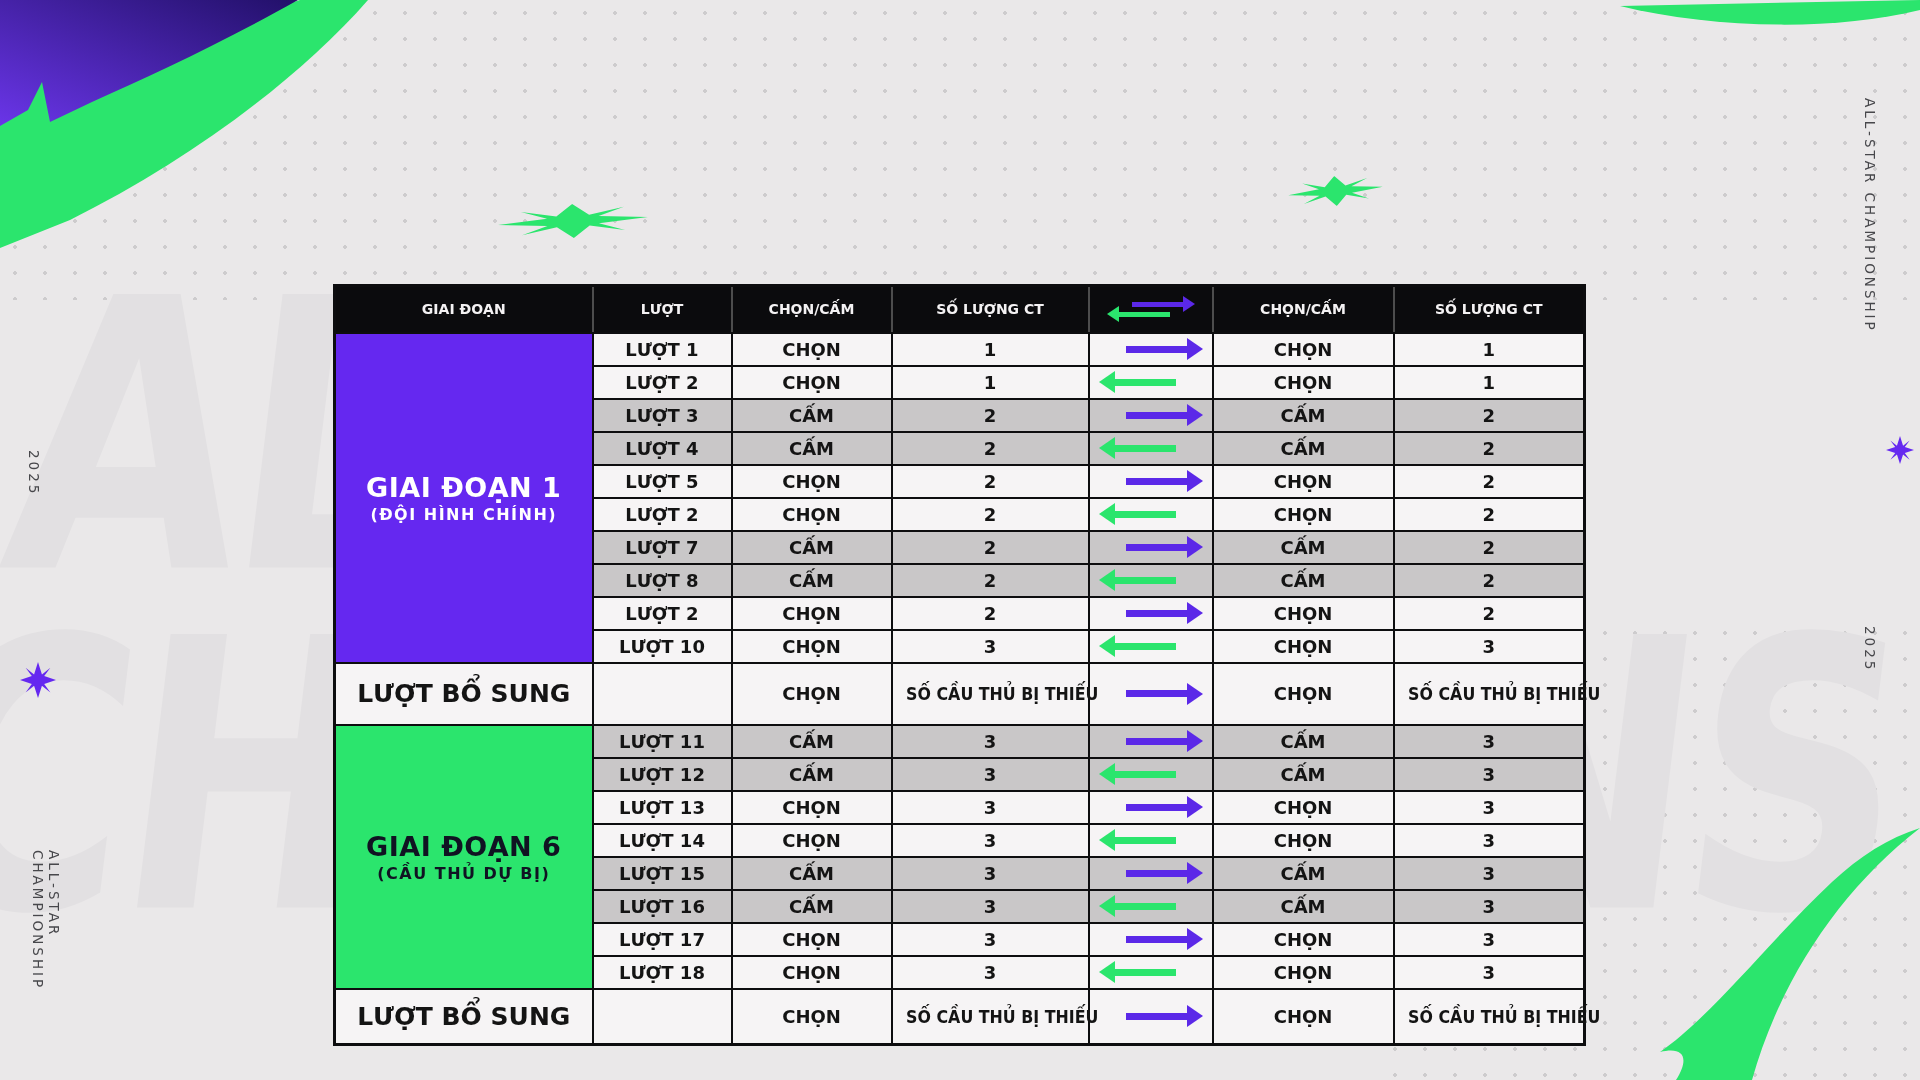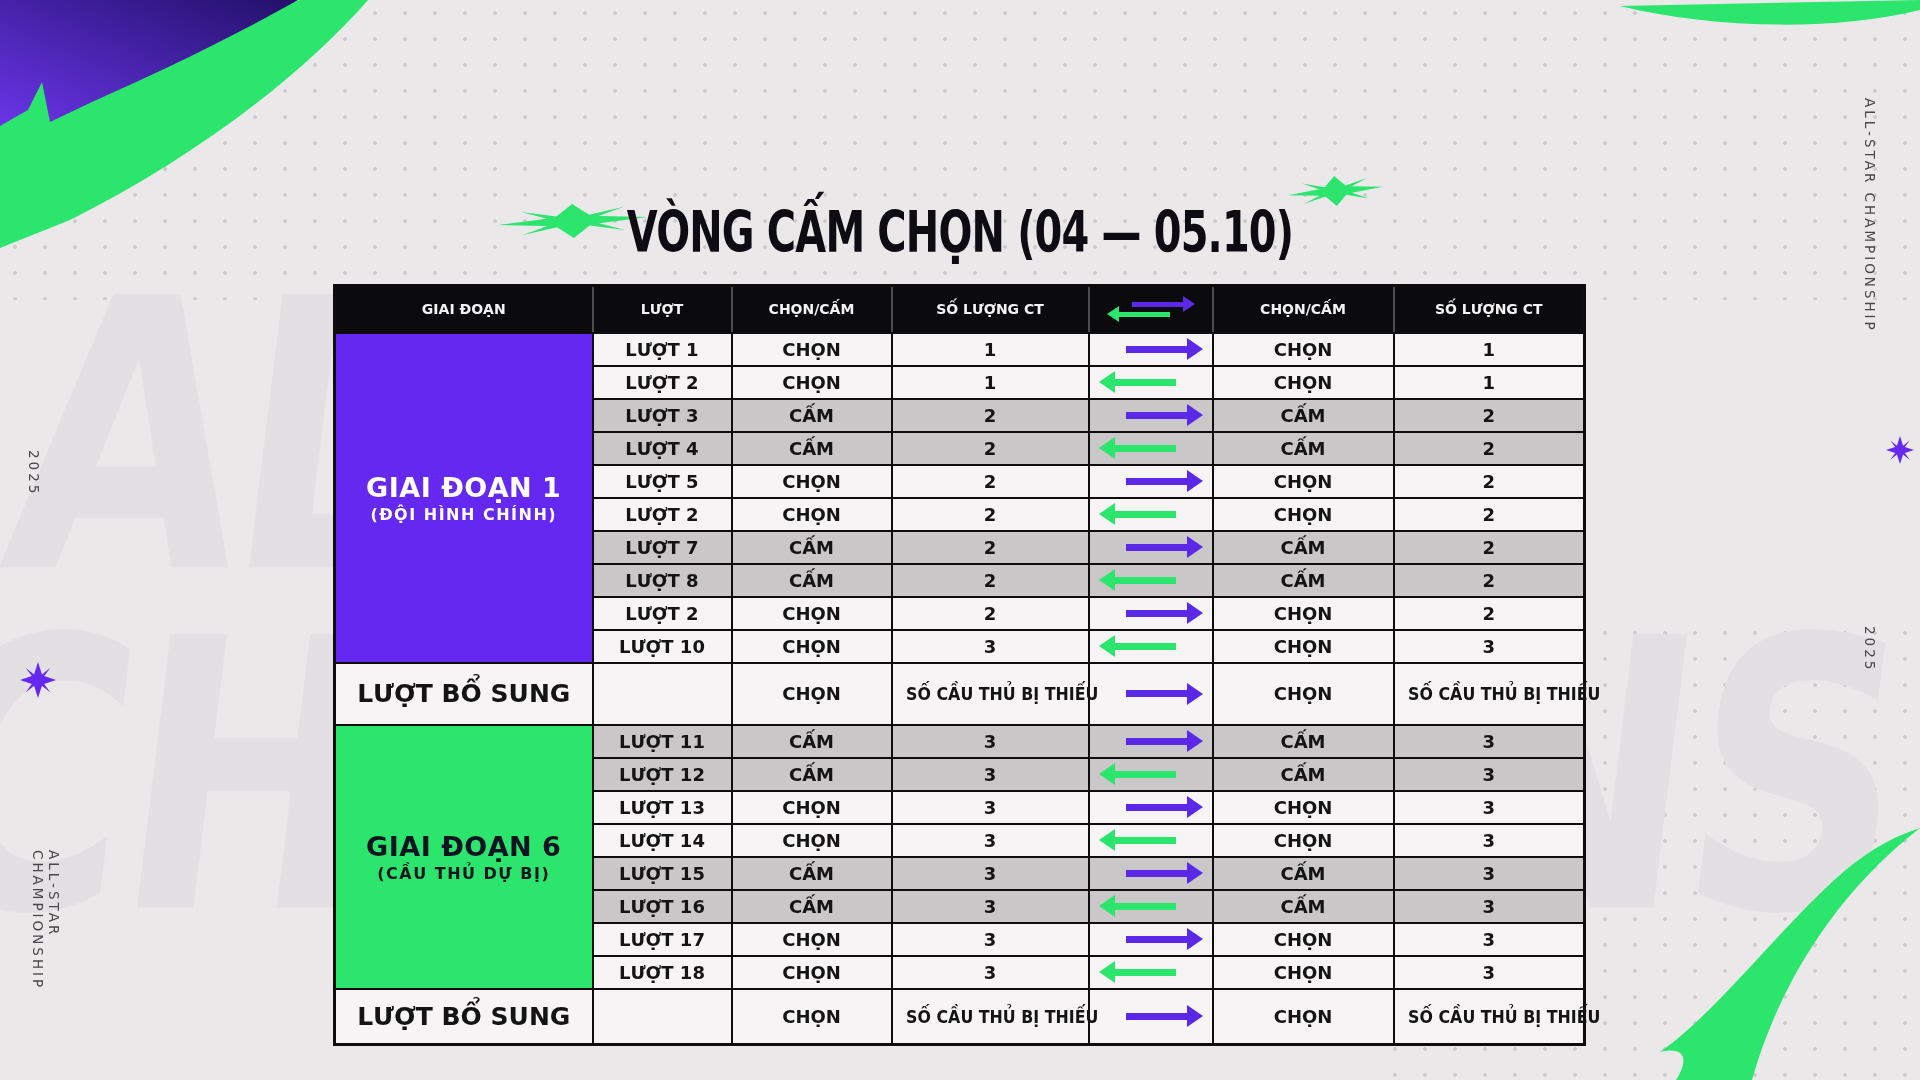--- a/index.html
+++ b/index.html
@@ -169,23 +169,20 @@
   <svg class="star star-right" width="28" height="28" viewBox="0 0 32 32">
     <path fill="#6528F0" d="M16 0 L19.5 11 L27 5 L21.5 12.5 L32 16 L21.5 19.5 L27 27 L19.5 21 L16 32 L12.5 21 L5 27 L10.5 19.5 L0 16 L10.5 12.5 L5 5 L12.5 11 Z"></path>
   </svg>
 
   <svg class="sparkle sparkle-left" width="150" height="34" viewBox="0 0 32 32" preserveAspectRatio="none">
     <path fill="#2BE56D" d="M16 0 L19.5 11 L27 5 L21.5 12.5 L32 16 L21.5 19.5 L27 27 L19.5 21 L16 32 L12.5 21 L5 27 L10.5 19.5 L0 16 L10.5 12.5 L5 5 L12.5 11 Z"></path>
   </svg>
   <svg class="sparkle sparkle-right" width="95" height="30" viewBox="0 0 32 32" preserveAspectRatio="none">
     <path fill="#2BE56D" d="M16 0 L19.5 11 L27 5 L21.5 12.5 L32 16 L21.5 19.5 L27 27 L19.5 21 L16 32 L12.5 21 L5 27 L10.5 19.5 L0 16 L10.5 12.5 L5 5 L12.5 11 Z"></path>
   </svg>
-  <div class="subtitle-wrap">
-    <span class="subtitle-text">VÒNG CẤM CHỌN (04 — 05.10)</span>
-  </div>
 
   <table class="pickban">
     <colgroup>
       <col style="width:258px">
         <col style="width:139px">
         <col style="width:160px">
         <col style="width:197px">
       <col style="width:124px">
         <col style="width:181px">
         <col style="width:191px">

